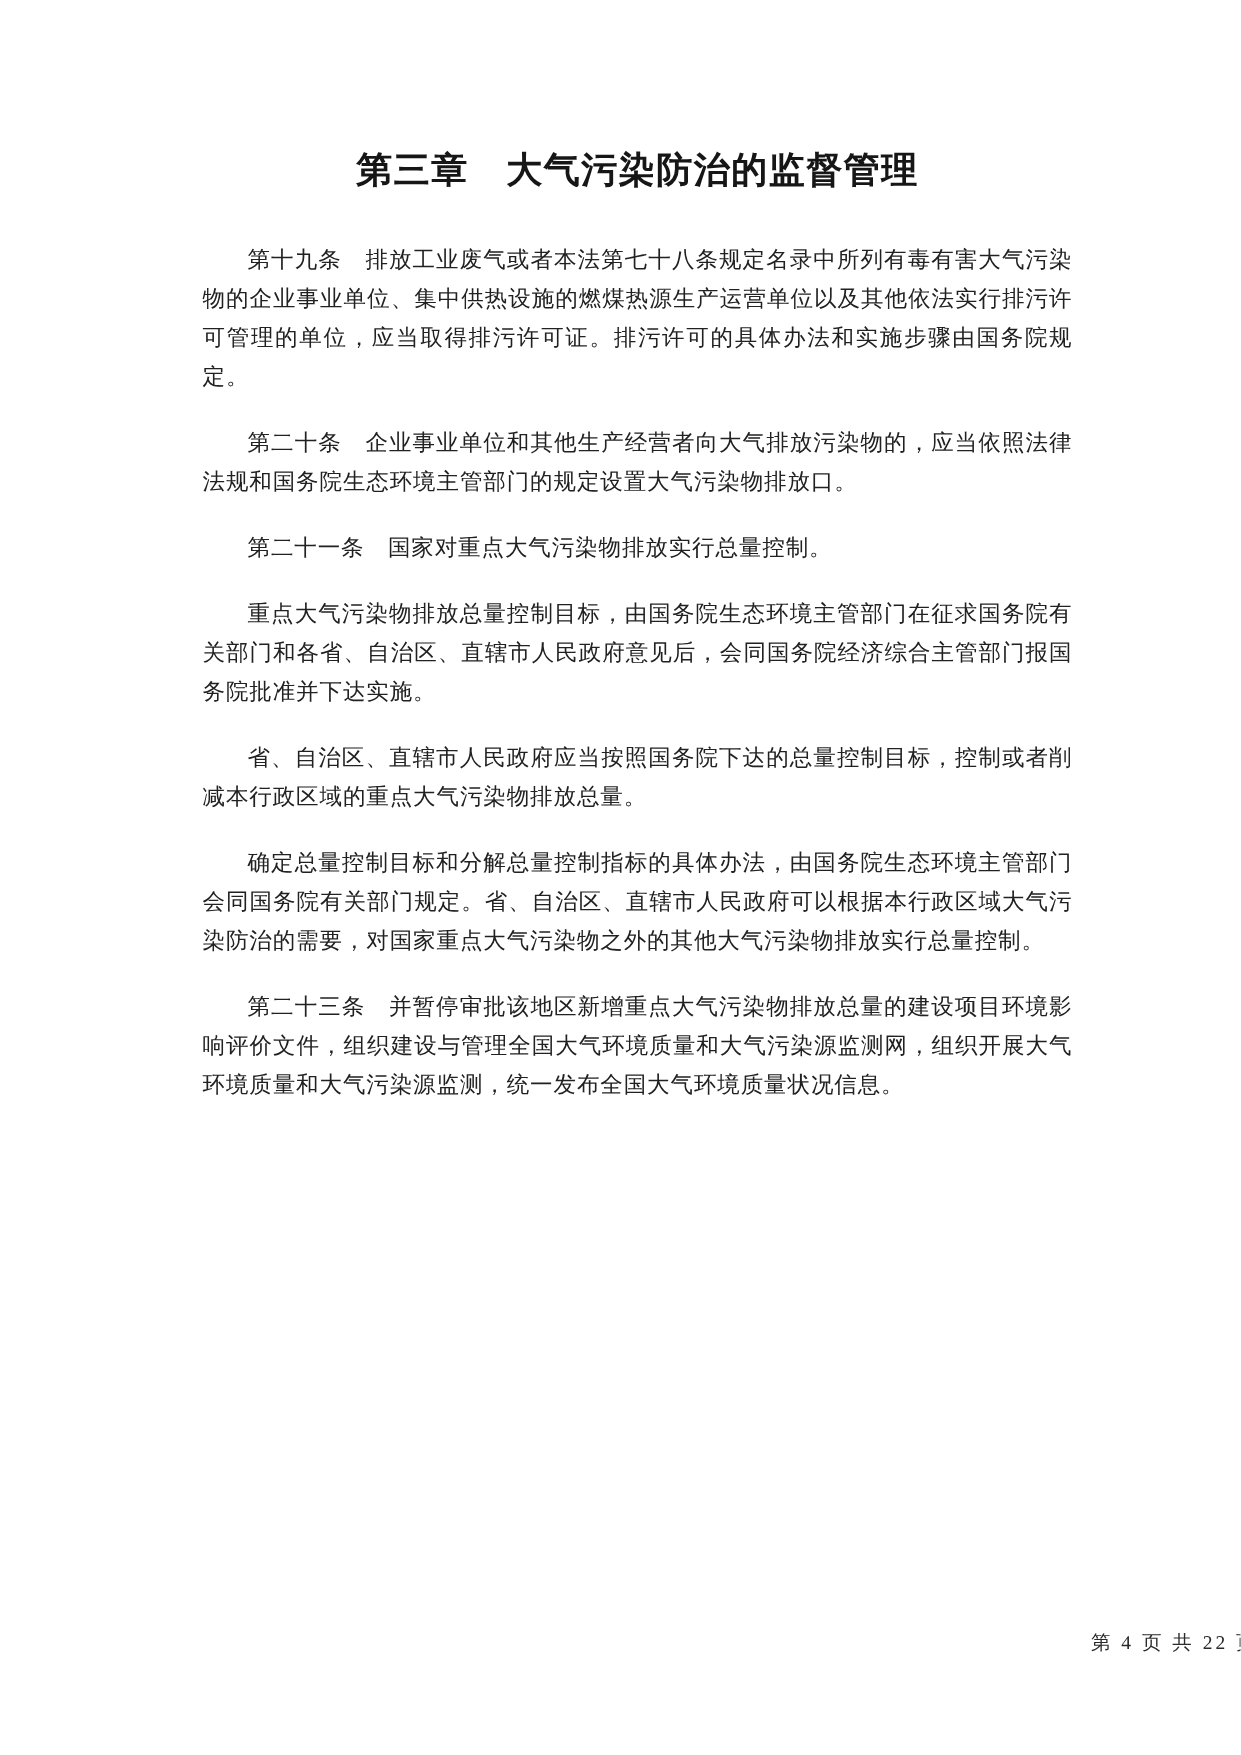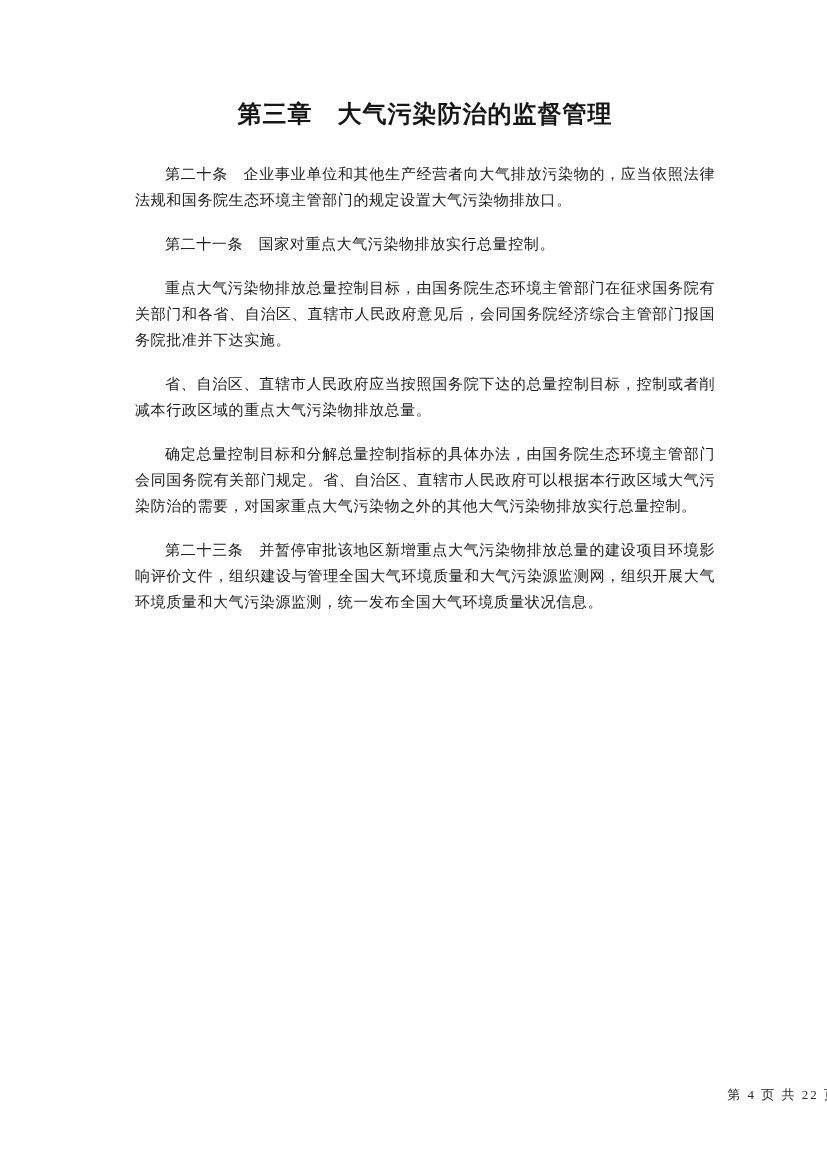--- a/index.html
+++ b/index.html
@@ -49,20 +49,21 @@
     color: #2a2a2a;
   }
 </style>
 </head>
 <body>
 
 <div class="page">
 
   <h1 class="doc-title">第三章　大气污染防治的监督管理</h1>
 
+  <p class="para">第十九条　排放工业废气或者本法第七十八条规定名录中所列有毒有害大气污染物的企业事业单位、集中供热设施的燃煤热源生产运营单位以及其他依法实行排污许可管理的单位，应当取得排污许可证。排污许可的具体办法和实施步骤由国务院规定。</p>
   <p class="para">第二十条　企业事业单位和其他生产经营者向大气排放污染物的，应当依照法律法规和国务院生态环境主管部门的规定设置大气污染物排放口。</p>
   <p class="para">第二十一条　国家对重点大气污染物排放实行总量控制。</p>
   <p class="para">重点大气污染物排放总量控制目标，由国务院生态环境主管部门在征求国务院有关部门和各省、自治区、直辖市人民政府意见后，会同国务院经济综合主管部门报国务院批准并下达实施。</p>
   <p class="para">省、自治区、直辖市人民政府应当按照国务院下达的总量控制目标，控制或者削减本行政区域的重点大气污染物排放总量。</p>
   <p class="para">确定总量控制目标和分解总量控制指标的具体办法，由国务院生态环境主管部门会同国务院有关部门规定。省、自治区、直辖市人民政府可以根据本行政区域大气污染防治的需要，对国家重点大气污染物之外的其他大气污染物排放实行总量控制。</p>
   <p class="para">第二十三条　并暂停审批该地区新增重点大气污染物排放总量的建设项目环境影响评价文件，组织建设与管理全国大气环境质量和大气污染源监测网，组织开展大气环境质量和大气污染源监测，统一发布全国大气环境质量状况信息。</p>
 
   <div class="page-footer">第 4 页 共 22 页</div>
 
 </div>

